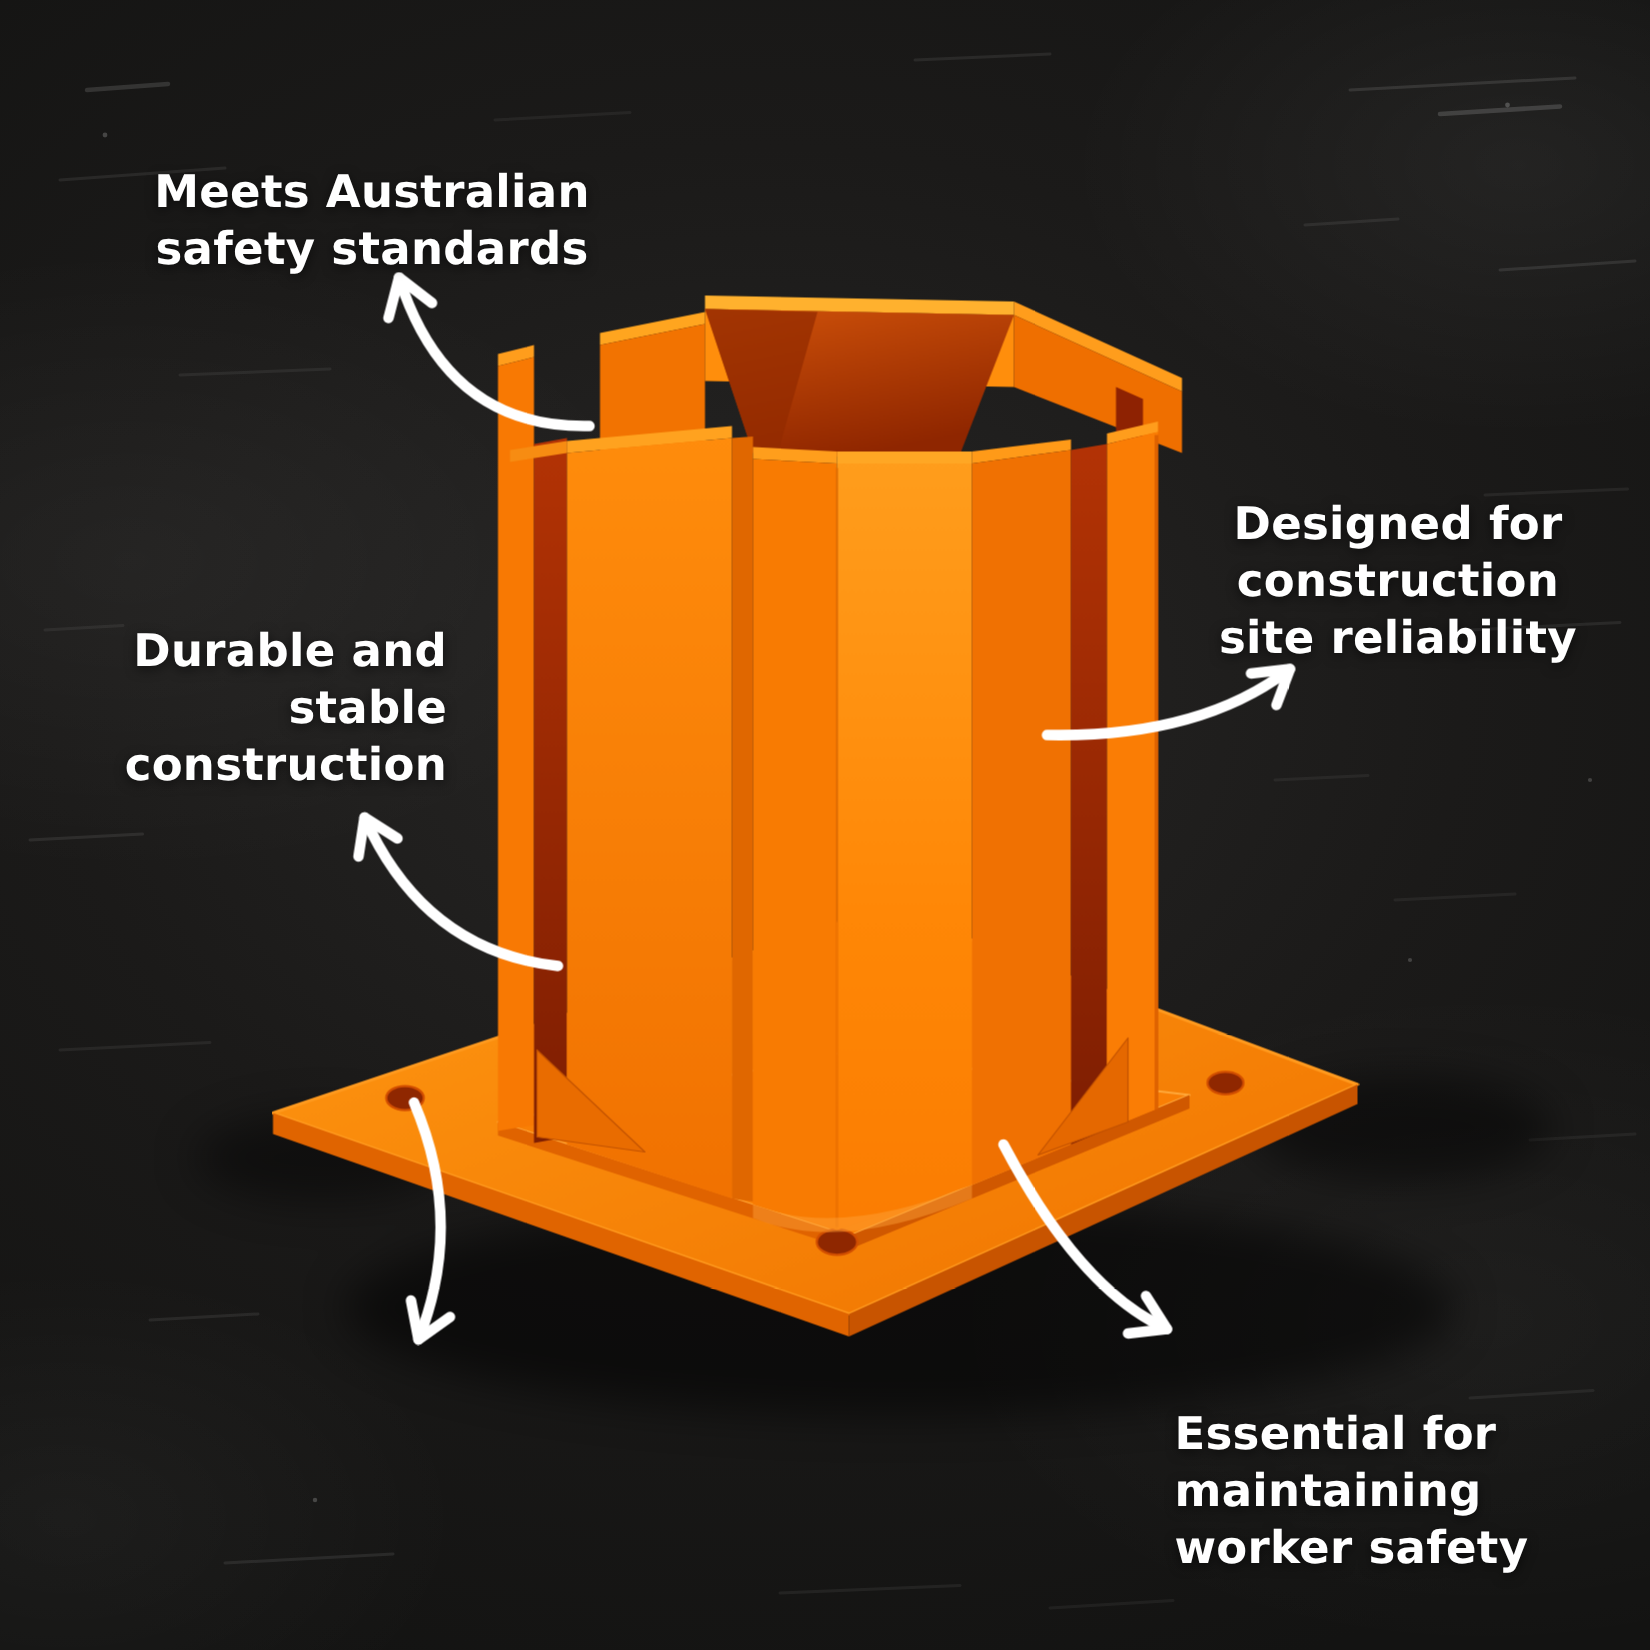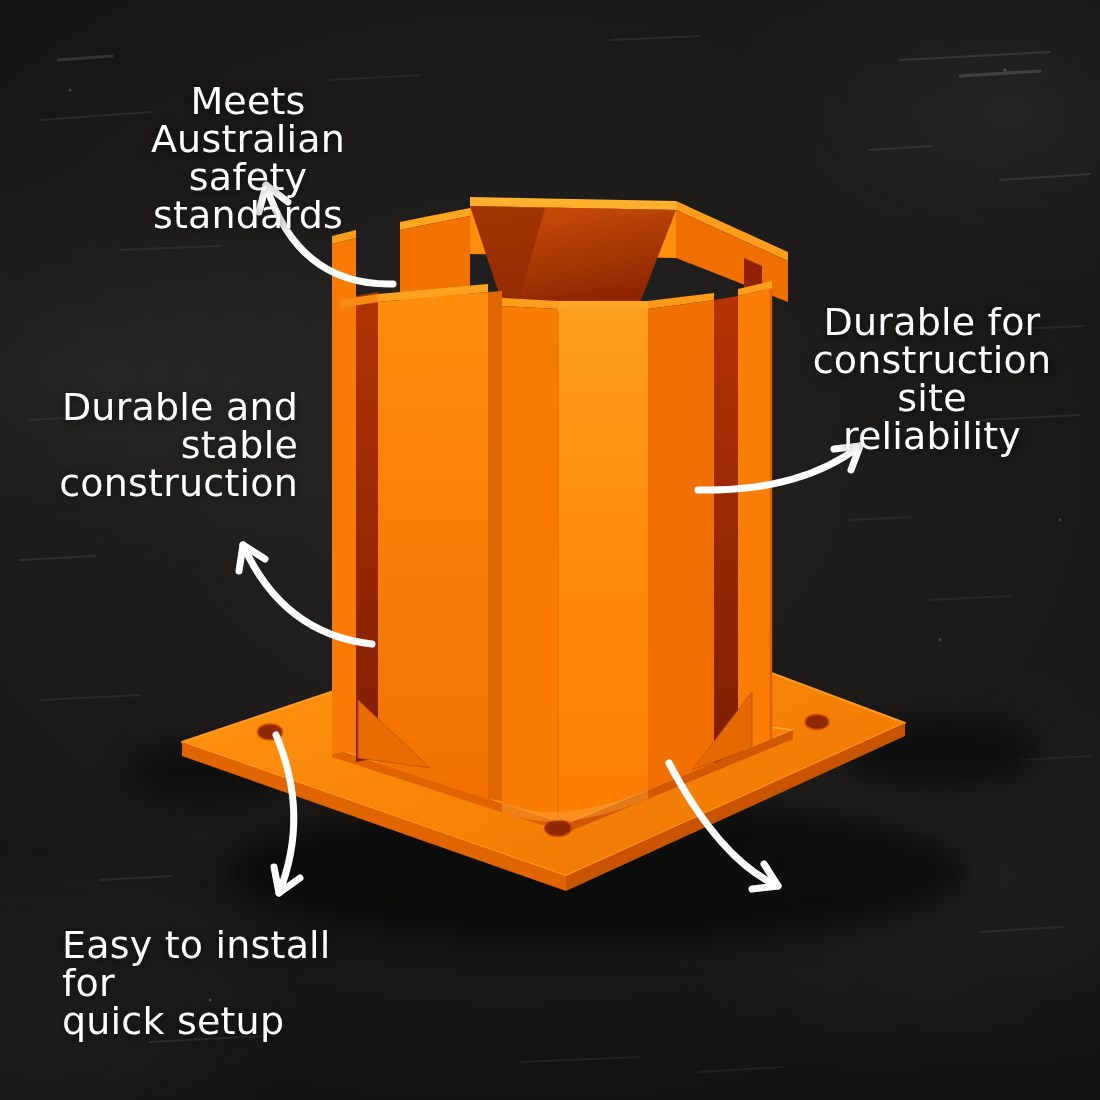--- a/index.html
+++ b/index.html
@@ -8,23 +8,24 @@
     background:
       radial-gradient(520px 300px at 8% 34%, rgba(255,255,255,0.045), transparent 70%),
       radial-gradient(430px 260px at 92% 10%, rgba(255,255,255,0.055), transparent 70%),
       radial-gradient(520px 320px at 90% 80%, rgba(255,255,255,0.035), transparent 70%),
       radial-gradient(380px 240px at 4% 92%, rgba(255,255,255,0.04), transparent 70%),
       radial-gradient(900px 700px at 46% 42%, #272625 0%, #1b1a19 52%, #131312 100%);
     font-family:"DejaVu Sans","Liberation Sans",sans-serif;
   }
   .scene{position:absolute;left:0;top:0;width:1100px;height:1100px;}
   .callout{
-    position:absolute;color:#ffffff;font-weight:400;font-size:38px;line-height:38px;
+    position:absolute;color:#ffffff;font-weight:700;font-size:30px;line-height:38px;
     letter-spacing:0.2px;white-space:pre-line;
     text-shadow:0 2px 8px rgba(0,0,0,0.55);
+    margin-top:28px;
   }
   .c-standards{left:88px;top:82px;width:320px;text-align:center;}
   .c-durable{left:28px;top:388px;width:270px;text-align:right;}
   .c-reliability{left:806px;top:303px;width:252px;text-align:center;}
   .c-install{left:62px;top:926px;width:330px;text-align:left;}
   .c-safety{left:783px;top:910px;width:270px;text-align:left;}
 </style>
 </head>
 <body>
 
@@ -181,19 +182,20 @@
         <path d="M764,864 L778,886 L752,889"></path>
       </g>
     </g>
   </svg>
 
   <div class="callout c-standards">Meets Australian
 safety standards</div>
   <div class="callout c-durable">Durable and
 stable
 construction</div>
-  <div class="callout c-reliability">Durable for
+  <div class="callout c-reliability">Designed for
 construction
 site reliability</div>
-  <div class="callout c-install">Easy to install for
-quick setup</div>
+  <div class="callout c-safety">Essential for
+maintaining
+worker safety</div>
 
 </div>
 
 </body></html>

